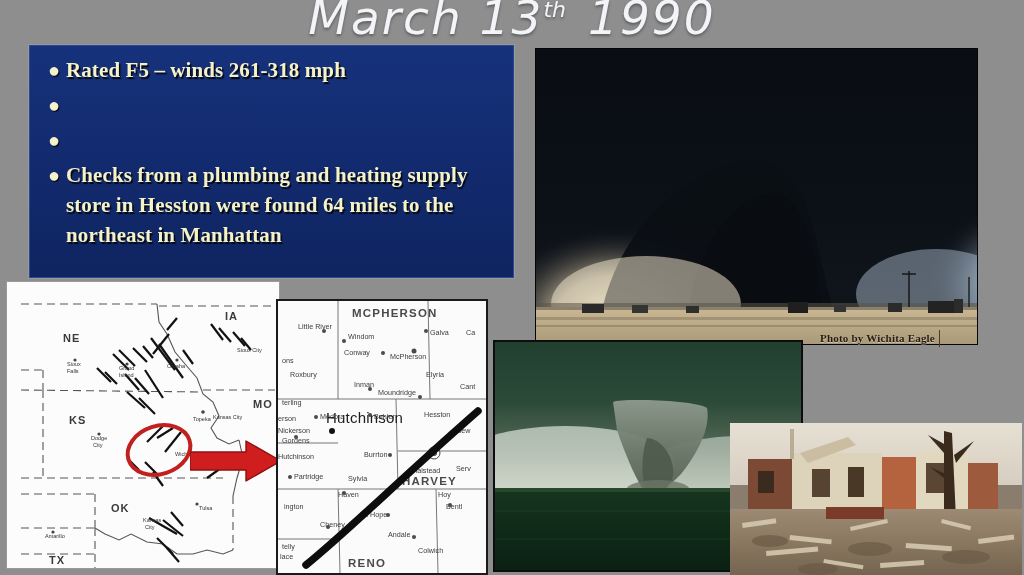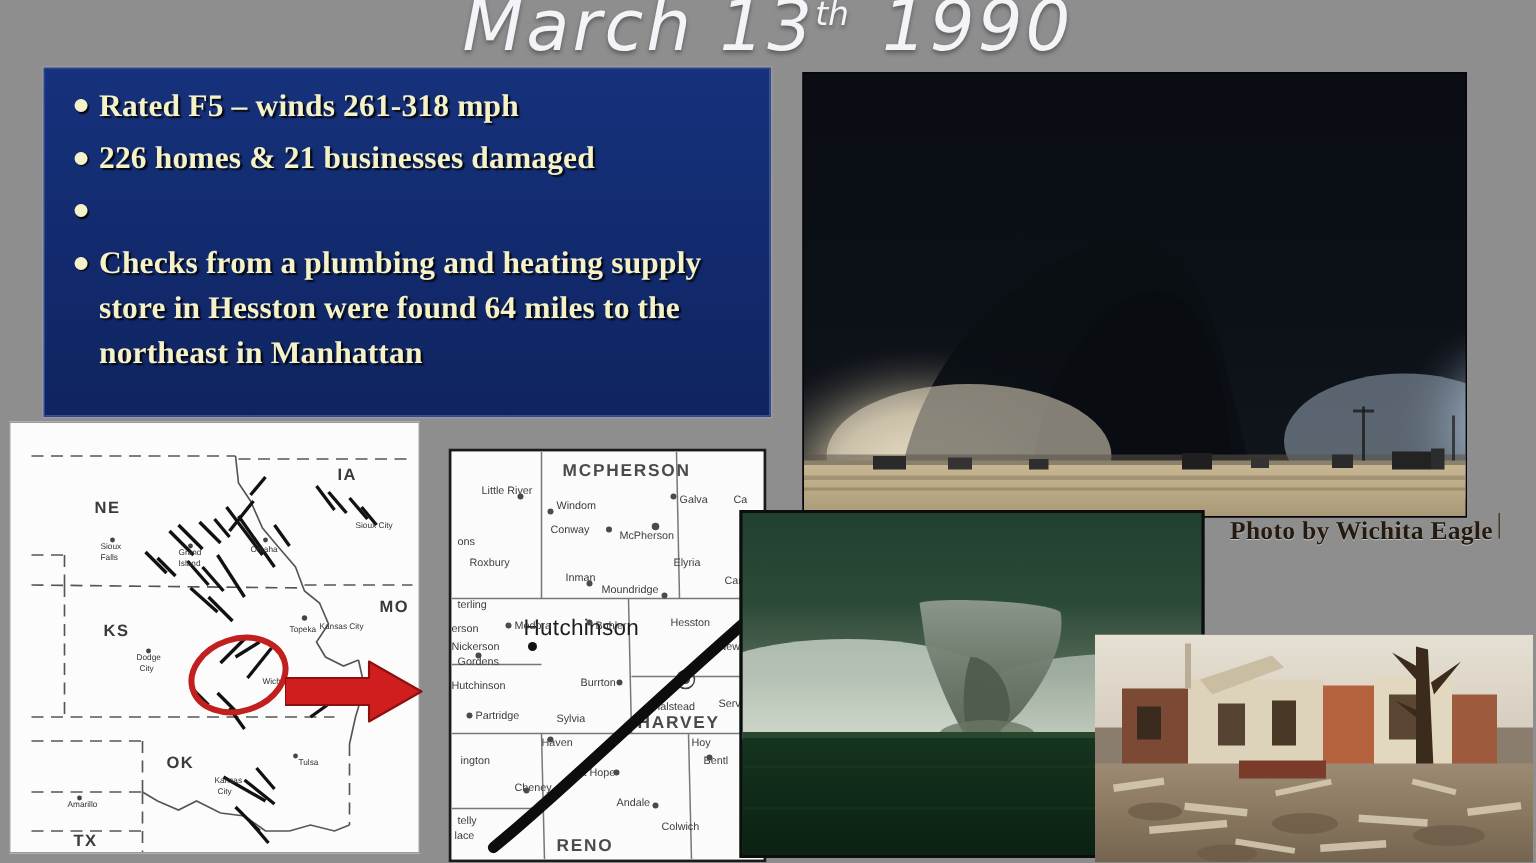--- a/index.html
+++ b/index.html
@@ -67,21 +67,20 @@
     border:1px solid #9a9a9a;
     box-sizing:border-box;
     overflow:hidden;
   }
   .map-detail{
     position:absolute;left:276px;top:299px;width:212px;height:276px;
     background:#fbfbfb;
     border:2px solid #1a1a1a;
     box-sizing:border-box;
     overflow:hidden;
-    margin-left:23px;
   }
   .map-svg{position:absolute;left:0;top:0;}
 
   .red-arrow{position:absolute;left:190px;top:440px;width:92px;height:42px;}
 
   
   .photo{position:absolute;overflow:hidden;}
 
   .photo-tornado-main{
     left:535px;top:48px;width:443px;height:297px;
@@ -96,24 +95,24 @@
     background:#1d3a2a;
     z-index:4;
   }
   .photo-damage{
     left:730px;top:423px;width:292px;height:152px;
     background:#8b7d6e;
     z-index:6;
   }
 
   .credit{
-    position:absolute;left:820px;top:344px;
+    position:absolute;left:820px;top:332px;
     font-family:"Liberation Serif",serif;
     font-weight:700;
-    font-size:17px;
+    font-size:11px;
     color:#241a0f;
     letter-spacing:.2px;
     white-space:nowrap;
     z-index:5;
     text-shadow:0 1px 0 rgba(255,255,255,.45);
   }
   .credit::after{
     content:"";position:absolute;right:-5px;top:-2px;width:1px;height:17px;
     background:#4a3a28;
   }
@@ -127,21 +126,20 @@
     <span>March 13</span><span class="sup">th</span><span class="gap"></span><span>1990</span>
   </div>
 
   <div class="bulletbox">
     <div class="bullet-row">
       <span class="bullet-dot">●</span>
       <span class="bullet-text">Rated F5 – winds 261-318 mph</span>
     </div>
     <div class="bullet-row">
       <span class="bullet-dot">●</span>
-      <span class="bullet-text">226 homes &amp; 21 businesses damaged</span>
     </div>
     <div class="bullet-row">
       <span class="bullet-dot">●</span>
     </div>
     <div class="bullet-row">
       <span class="bullet-dot">●</span>
       <span class="bullet-text">Checks from a plumbing and heating supply store in Hesston were found 64 miles to the northeast in Manhattan</span>
     </div>
   </div>
 

